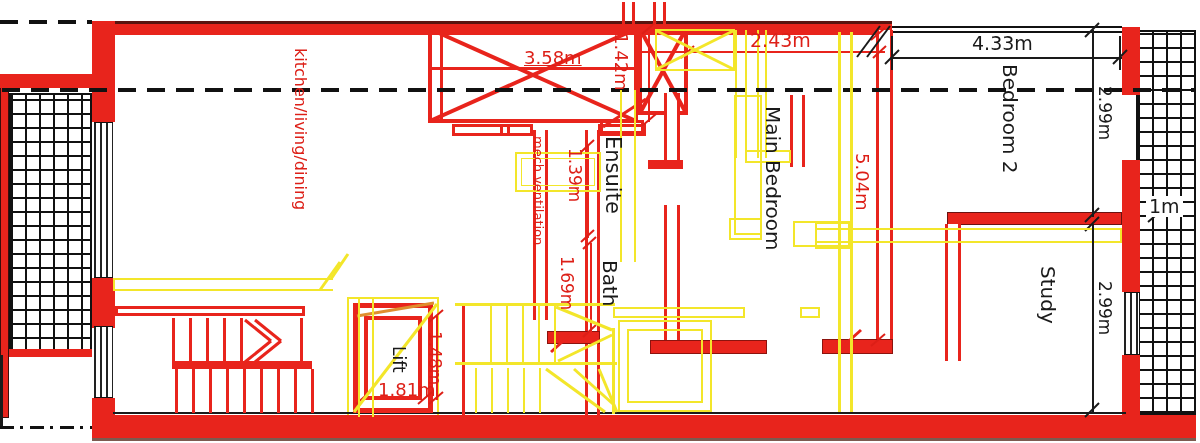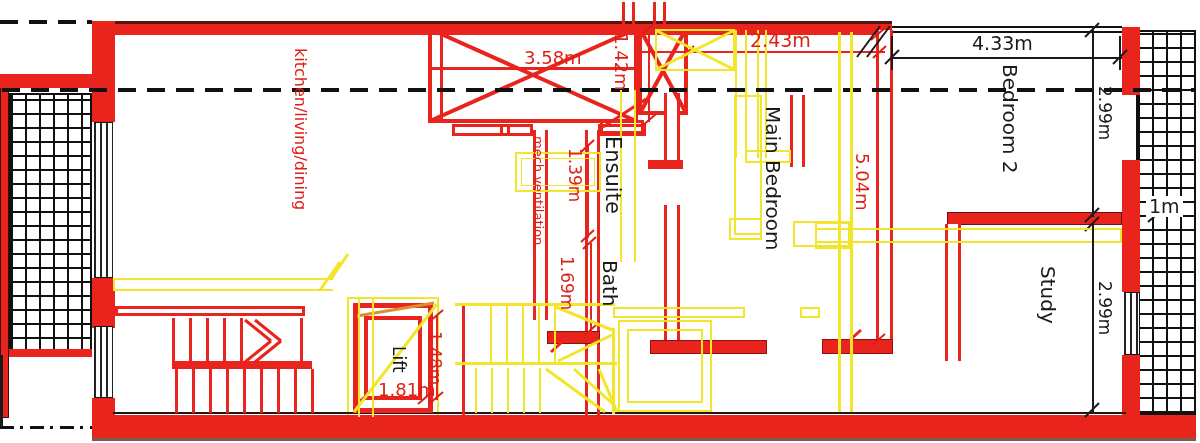--- a/index.html
+++ b/index.html
@@ -239,21 +239,21 @@
   </svg>
 
   <div class="t vt btx z30" style="left:602px;top:136px;font-size:21px;">Ensuite</div>
   <div class="t vt btx z30" style="left:600px;top:260px;font-size:20px;">Bath</div>
   <div class="t vt btx z30" style="left:763px;top:106px;font-size:20px;">Main Bedroom</div>
   <div class="t vt btx z30" style="left:1000px;top:64px;font-size:20px;">Bedroom 2</div>
   <div class="t vt btx z30" style="left:1038px;top:266px;font-size:20px;">Study</div>
   <div class="t vt btx z30" style="left:390px;top:346px;font-size:17px;">Lift</div>
   <div class="t vt rtx z30" style="left:292px;top:48px;font-size:16px;">kitchen/living/dining</div>
 
-  <div class="t rtx z30" style="left:524px;top:49px;font-size:18px;">3.58m</div>
+  <div class="t rtx z30" style="left:524px;top:49px;font-size:18px;text-decoration:underline;">3.58m</div>
   <div class="t vt rtx z30" style="left:612px;top:33px;font-size:18px;">1.42m</div>
   <div class="t rtx z30" style="left:750px;top:31px;font-size:19px;">2.43m</div>
   <div class="t btx z30" style="left:972px;top:34px;font-size:19px;">4.33m</div>
   <div class="t vt btx z30" style="left:1096px;top:86px;font-size:17px;">2.99m</div>
   <div class="t btx z30" style="left:1146px;top:196px;font-size:19px;background:#fff;padding:1px 3px;">1m</div>
   <div class="t vt rtx z30" style="left:853px;top:153px;font-size:18px;">5.04m</div>
   <div class="t vt rtx z30" style="left:566px;top:148px;font-size:17px;">1.39m</div>
   <div class="t vt rtx z30" style="left:558px;top:256px;font-size:17px;">1.69m</div>
   <div class="t vt btx z30" style="left:1096px;top:281px;font-size:17px;">2.99m</div>
   <div class="t vt rtx z30" style="left:426px;top:331px;font-size:17px;">1.48m</div>

